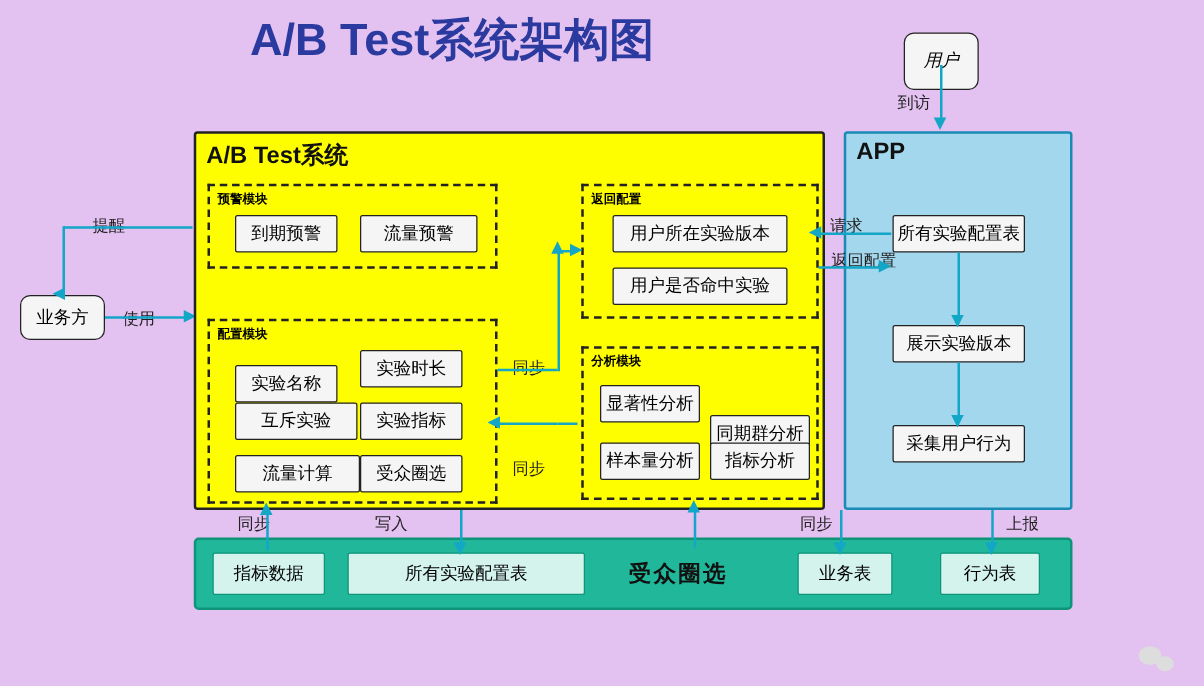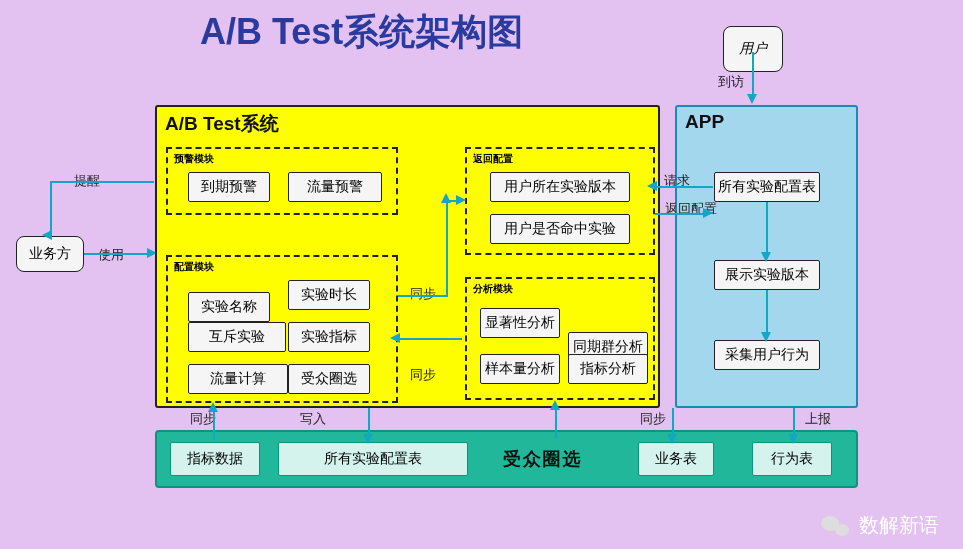--- a/index.html
+++ b/index.html
@@ -215,14 +215,13 @@
 <div class="edge-label" style="left:640px; top:410px;">同步</div>
 <div class="line" style="left:672px; top:408px; width:2px; height:30px;"></div>
 <div class="arrow down" style="left:667px; top:434px;"></div>
 
 <div class="edge-label" style="left:805px; top:410px;">上报</div>
 <div class="line" style="left:793px; top:408px; width:2px; height:30px;"></div>
 <div class="arrow down" style="left:788px; top:434px;"></div>
 
 <div class="footer">
   <span class="wechat-icon"></span>
-  <span>数解新语</span>
 </div>
 
 </body></html>

